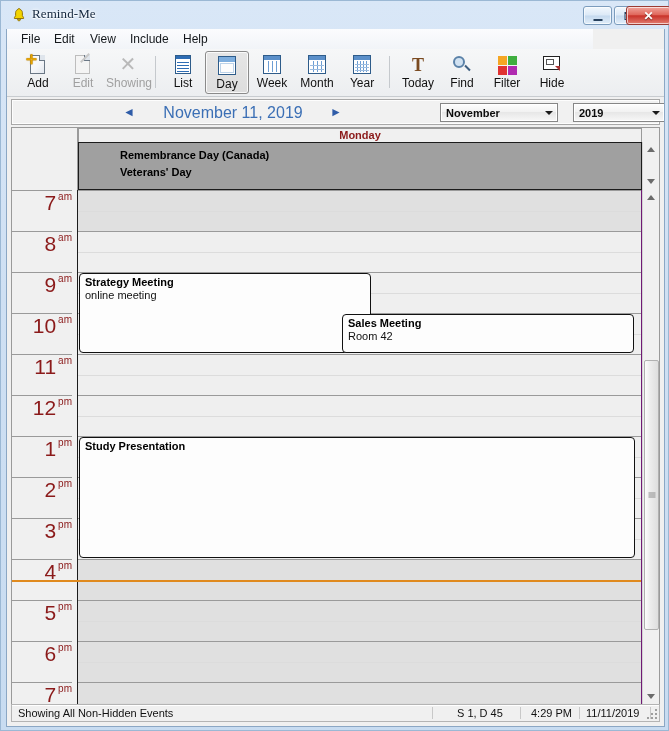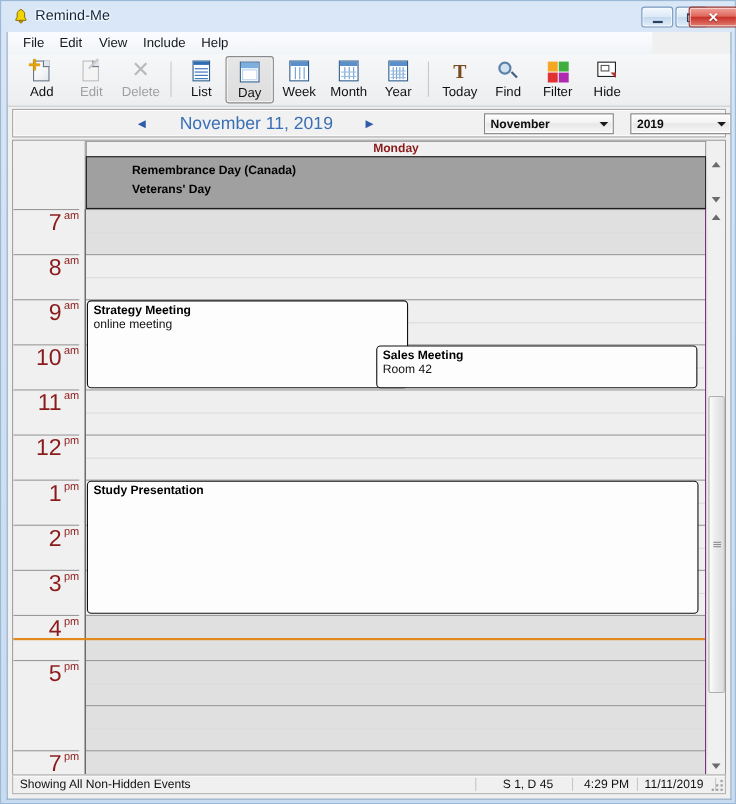--- a/index.html
+++ b/index.html
@@ -23,20 +23,21 @@
     box-sizing:border-box;
   }
   #title-icon{
     position:absolute;left:10px;top:6px;width:16px;height:16px;
   }
   #title-text{
     position:absolute;left:31px;top:5px;
     font-size:13px;color:#10243c;letter-spacing:.1px;
     text-shadow:0 0 3px #fff,0 0 4px #fff,0 1px 0 #fff;
     white-space:nowrap;
+    font-family:Liberation Serif, serif;
   }
   .cap-btn{
     position:absolute;top:5px;width:29px;height:19px;
     box-sizing:border-box;border:1px solid #7b9cbd;border-radius:3px;
     background:linear-gradient(to bottom,#f2f8fd 0%,#dce9f7 48%,#c4d9ee 52%,#e2eefa 100%);
     box-shadow:inset 0 0 0 1px rgba(255,255,255,.65);
     cursor:default;
   }
   #btn-min{right:58px;}
   #btn-max{right:27px;}
@@ -322,21 +323,21 @@
           <span class="ico-page" style="border-color:#bdbdbd;background:#f4f4f4"></span>
           <span style="position:absolute;left:8px;top:3px;width:12px;height:2px;background:#c9c9c9;transform:rotate(-45deg)"></span>
         </span>
         <span class="tb-lbl">Edit</span>
       </div>
 
       <div class="tb-btn dis" style="left:99px">
         <span class="tb-ico">
             <span class="ico-x">✕</span>
           </span>
-        <span class="tb-lbl">Delete</span>
+        <span class="tb-lbl">Showing</span>
       </div>
 
       <div class="tb-sep" style="left:148px"></div>
 
       <div class="tb-btn" style="left:154px">
         <span class="tb-ico ico-list">
           <span class="ico-grid" style="left:4px;width:16px">
             <span class="hdr" style="background:#2e6db4;height:3px"></span>
             <span class="hline" style="top:6px;background:#2e6db4"></span>
             <span class="hline" style="top:9px;background:#2e6db4"></span>
@@ -478,20 +479,21 @@
             <div class="time-cell" style="top: 41px;"><span class="hr">8</span><span class="mer">am</span></div>
             <div class="time-cell" style="top: 82px;"><span class="hr">9</span><span class="mer">am</span></div>
             <div class="time-cell" style="top: 123px;"><span class="hr">10</span><span class="mer">am</span></div>
             <div class="time-cell" style="top: 164px;"><span class="hr">11</span><span class="mer">am</span></div>
             <div class="time-cell" style="top: 205px;"><span class="hr">12</span><span class="mer">pm</span></div>
             <div class="time-cell" style="top: 246px;"><span class="hr">1</span><span class="mer">pm</span></div>
             <div class="time-cell" style="top: 287px;"><span class="hr">2</span><span class="mer">pm</span></div>
             <div class="time-cell" style="top: 328px;"><span class="hr">3</span><span class="mer">pm</span></div>
             <div class="time-cell" style="top: 369px;"><span class="hr">4</span><span class="mer">pm</span></div>
             <div class="time-cell" style="top: 410px;"><span class="hr">5</span><span class="mer">pm</span></div>
+            <div class="time-cell" style="top: 451px;"><span class="hr">6</span><span class="mer">pm</span></div>
             <div class="time-cell" style="top: 492px;"><span class="hr">7</span><span class="mer">pm</span></div>
             <div id="nowline-time" style="top: 389.5px;"></div>
           </div>
         <div id="gridcol">
             <div class="hour-row off" style="top: 0px;">
               <div class="half"></div>
             </div>
             <div class="hour-row on" style="top: 41px;">
               <div class="half"></div>
             </div>

